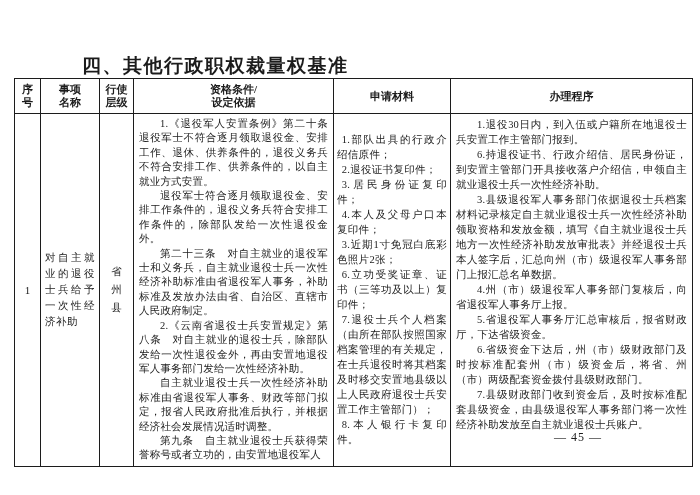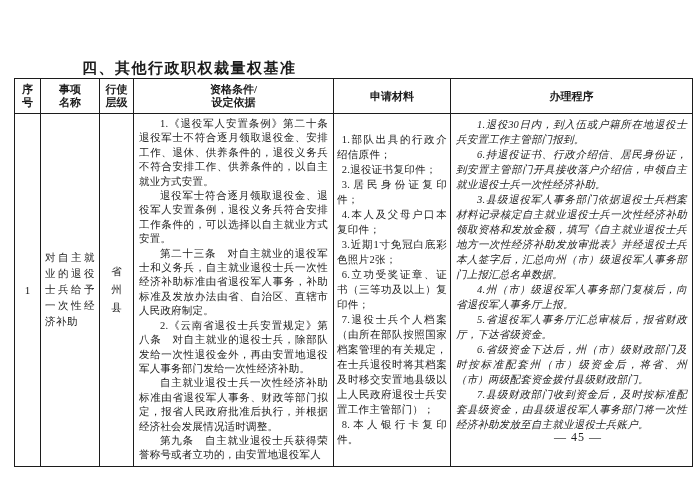--- a/index.html
+++ b/index.html
@@ -9,24 +9,23 @@
     color: #1c1c1c;
     font-family: "Liberation Serif", "DejaVu Serif", serif;
     position: relative;
     overflow: hidden;
   }
   .section-title {
     position: absolute;
     left: 82px; top: 53px;
     font-family: Liberation Sans, sans-serif;
     font-weight: bold;
-    font-size: 15px;
+    font-size: 19px;
     letter-spacing: 1.5px;
     white-space: nowrap;
-    margin-top: 6px;
   }
   table.doc-table {
     position: absolute;
     left: 14px; top: 78px;
     width: 678px;
     border-collapse: collapse;
     table-layout: fixed;
   }
   .doc-table th, .doc-table td {
     border: 1px solid #1c1c1c;
@@ -56,21 +55,21 @@
   td.cell-level { text-align: center; line-height: 18px; }
   td.cell-level p { margin: 0; }
 
   td.cell-qual  { vertical-align: top; padding: 3px 5px; margin-left: 16px; }
   td.cell-qual p  { margin: 0; text-indent: 2em; text-align: justify; line-height: 14.4px; letter-spacing: 0.2px; }
 
   td.cell-mat   { vertical-align: middle; padding: 2px 3px; }
   td.cell-mat p { margin: 0; text-indent: 0.45em; text-align: justify; line-height: 15px; letter-spacing: 0.3px; }
 
   td.cell-proc  { vertical-align: top; padding: 3px 5px; }
-  td.cell-proc p { margin: 0; text-indent: 2em; text-align: justify; line-height: 15px; letter-spacing: 0.2px; font-style: italic; }
+  td.cell-proc p { margin: 0; text-indent: 2em; text-align: justify; line-height: 15px; letter-spacing: 0.2px; }
 
   .page-number {
     position: absolute;
     left: 528px; top: 430px;
     width: 100px;
     text-align: center;
     font-size: 12px;
     letter-spacing: 1px;
   }
 </style>
@@ -114,21 +113,21 @@
     <tr>
       <td class="cell-index">1</td>
       <td class="cell-name">对自主就业的退役士兵给予一次性经济补助</td>
       <td class="cell-level">
           <p>省</p>
           <p>州</p>
           <p>县</p>
         </td>
       <td class="cell-qual">
           <p>1.《退役军人安置条例》第二十条 退役军士不符合逐月领取退役金、安排工作、退休、供养条件的，退役义务兵不符合安排工作、供养条件的，以自主就业方式安置。</p>
-          <p>退役军士符合逐月领取退役金、退役军人安置条例，退役义务兵符合安排工作条件的，可以选择以自主就业方式安置。</p>
+          <p>退役军士符合逐月领取退役金、安排工作条件的，退役义务兵符合安排工作条件的，除部队发给一次性退役金外。</p>
           <p>第二十三条　对自主就业的退役军士和义务兵，自主就业退役士兵一次性经济补助标准由省退役军人事务，补助标准及发放办法由省、自治区、直辖市人民政府制定。</p>
           <p>2.《云南省退役士兵安置规定》第八条　对自主就业的退役士兵，除部队发给一次性退役金外，再由安置地退役军人事务部门发给一次性经济补助。</p>
           <p>自主就业退役士兵一次性经济补助标准由省退役军人事务、财政等部门拟定，报省人民政府批准后执行，并根据经济社会发展情况适时调整。</p>
           <p>第九条　自主就业退役士兵获得荣誉称号或者立功的，由安置地退役军人</p>
         </td>
       <td class="cell-mat">
           <p>1.部队出具的行政介绍信原件；</p>
           <p>2.退役证书复印件；</p>
           <p>3.居民身份证复印件；</p>
           <p>4.本人及父母户口本复印件；</p>

